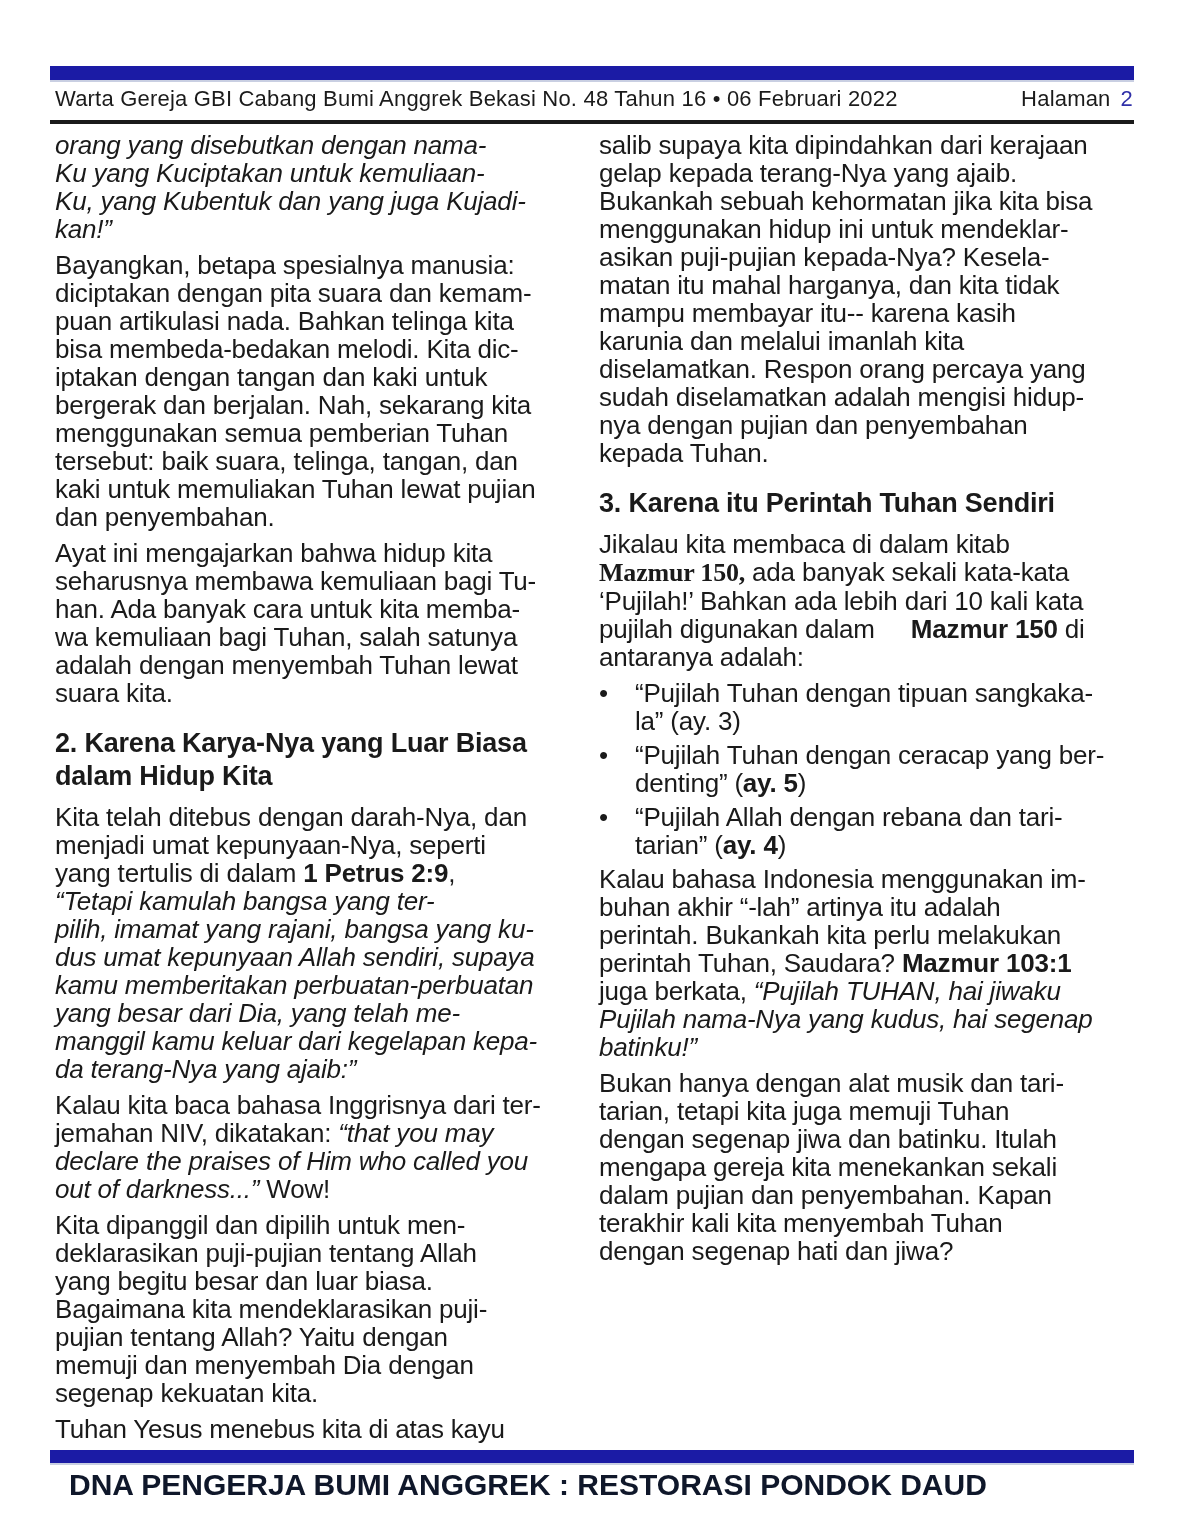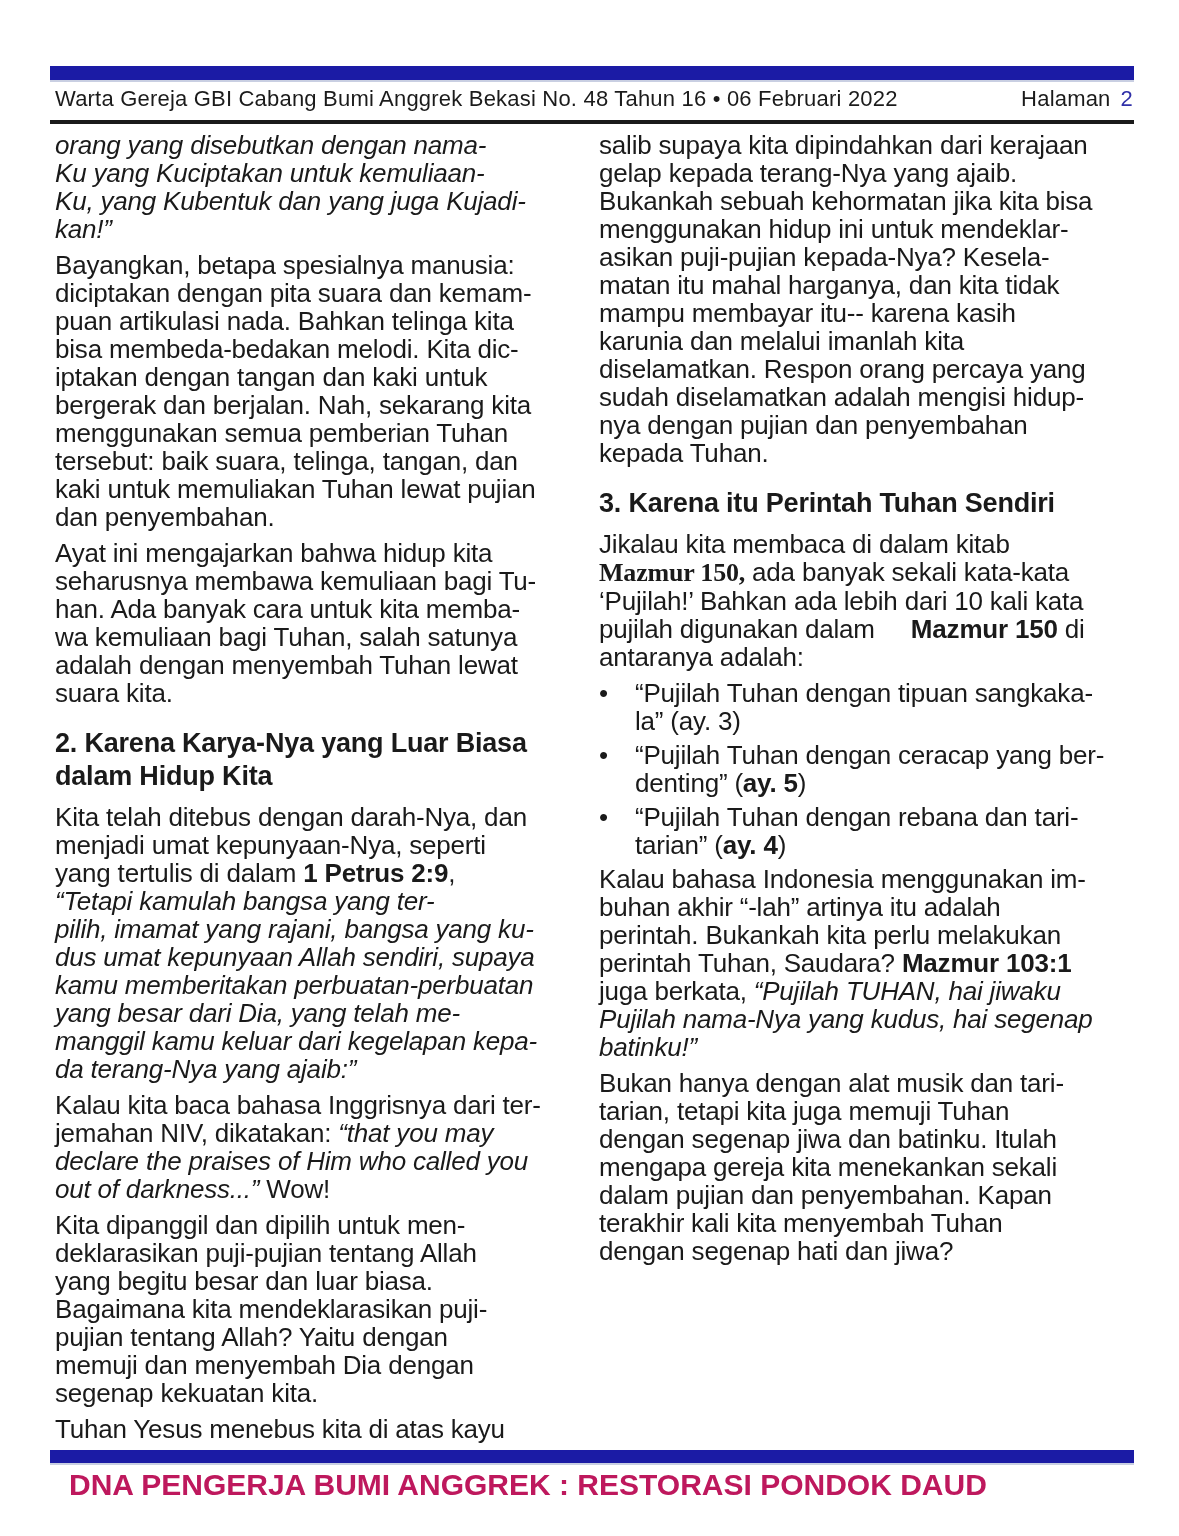--- a/index.html
+++ b/index.html
@@ -42,21 +42,21 @@
   .bullet .dot{width:36px;flex:0 0 36px;}
   .bullet .btxt{flex:1;white-space:pre-line;}
   .footbar{
     position:absolute;left:50px;top:1450px;width:1084px;height:13px;
     background:#1b1ba5;
     border-bottom:2px solid #c9cfe2;
   }
   .footer-text{
     position:absolute;left:69px;top:1468px;width:1060px;
     font-size:30px;font-weight:700;letter-spacing:0;
-    color:#be185d;
+    color:#0f172a;
   }
 </style>
 </head>
 <body>
 
 <div class="page">
 
   <div class="topbar"></div>
 
   <div class="header-row">
@@ -140,21 +140,21 @@
         <div class="btxt"><span>“Pujilah Tuhan dengan tipuan sangkaka-
 la” (</span><span style="font-weight: 400;">ay. 3</span><span>)</span></div>
       </div>
       <div class="bullet">
         <span class="dot">•</span>
         <div class="btxt"><span>“Pujilah Tuhan dengan ceracap yang ber-
 denting” (</span><span style="font-weight: 700;">ay. 5</span><span>)</span></div>
       </div>
       <div class="bullet">
         <span class="dot">•</span>
-        <div class="btxt"><span>“Pujilah Tuhan dengan rebana dan tari-
+        <div class="btxt"><span>“Pujilah Allah dengan rebana dan tari-
 tarian” (</span><span style="font-weight: 700;">ay. 4</span><span>)</span></div>
       </div>
 
       <div class="para"><span>Kalau bahasa Indonesia menggunakan im-
 buhan akhir “-lah” artinya itu adalah
 perintah. Bukankah kita perlu melakukan
 perintah Tuhan, Saudara? </span><span style="font-weight: 700;">Mazmur 103:1</span><span>
 juga berkata, </span><span style="font-style: italic;">“Pujilah TUHAN, hai jiwaku
 Pujilah nama-Nya yang kudus, hai segenap
 batinku!”</span></div>

